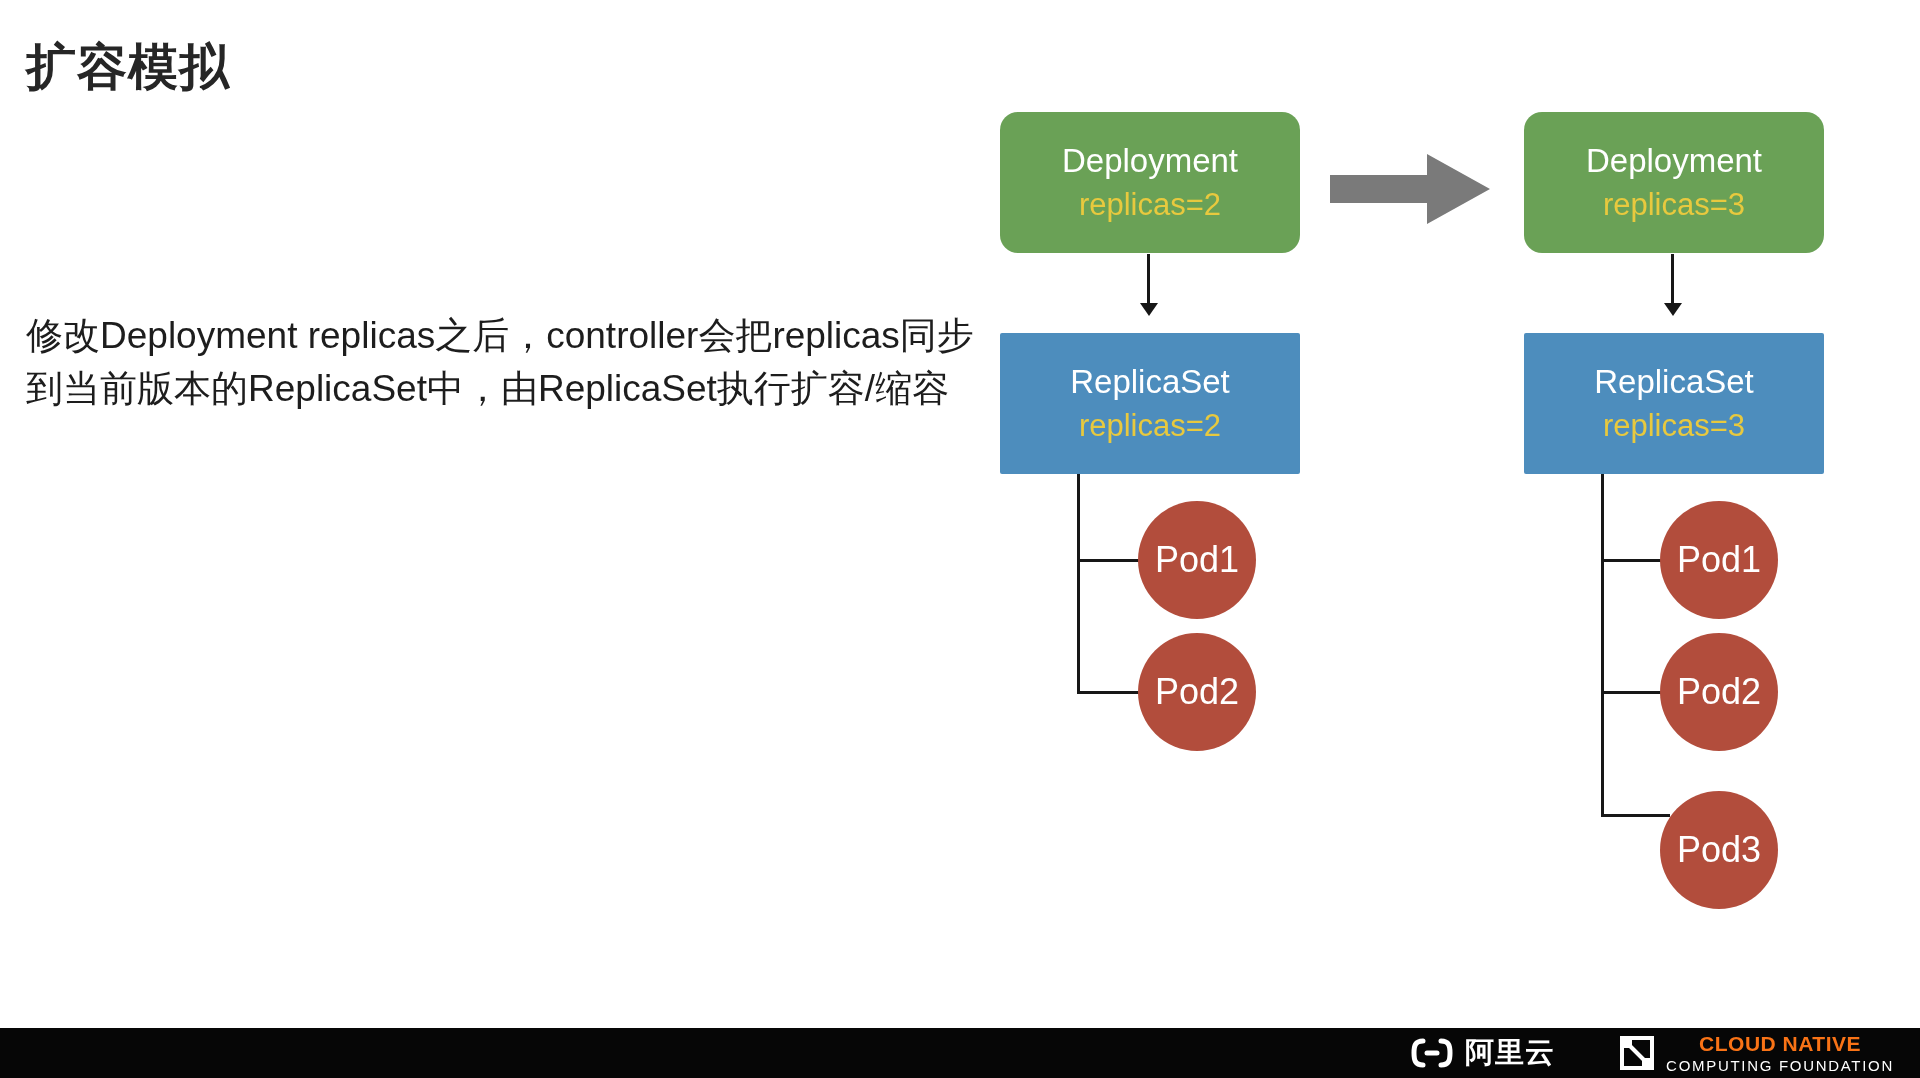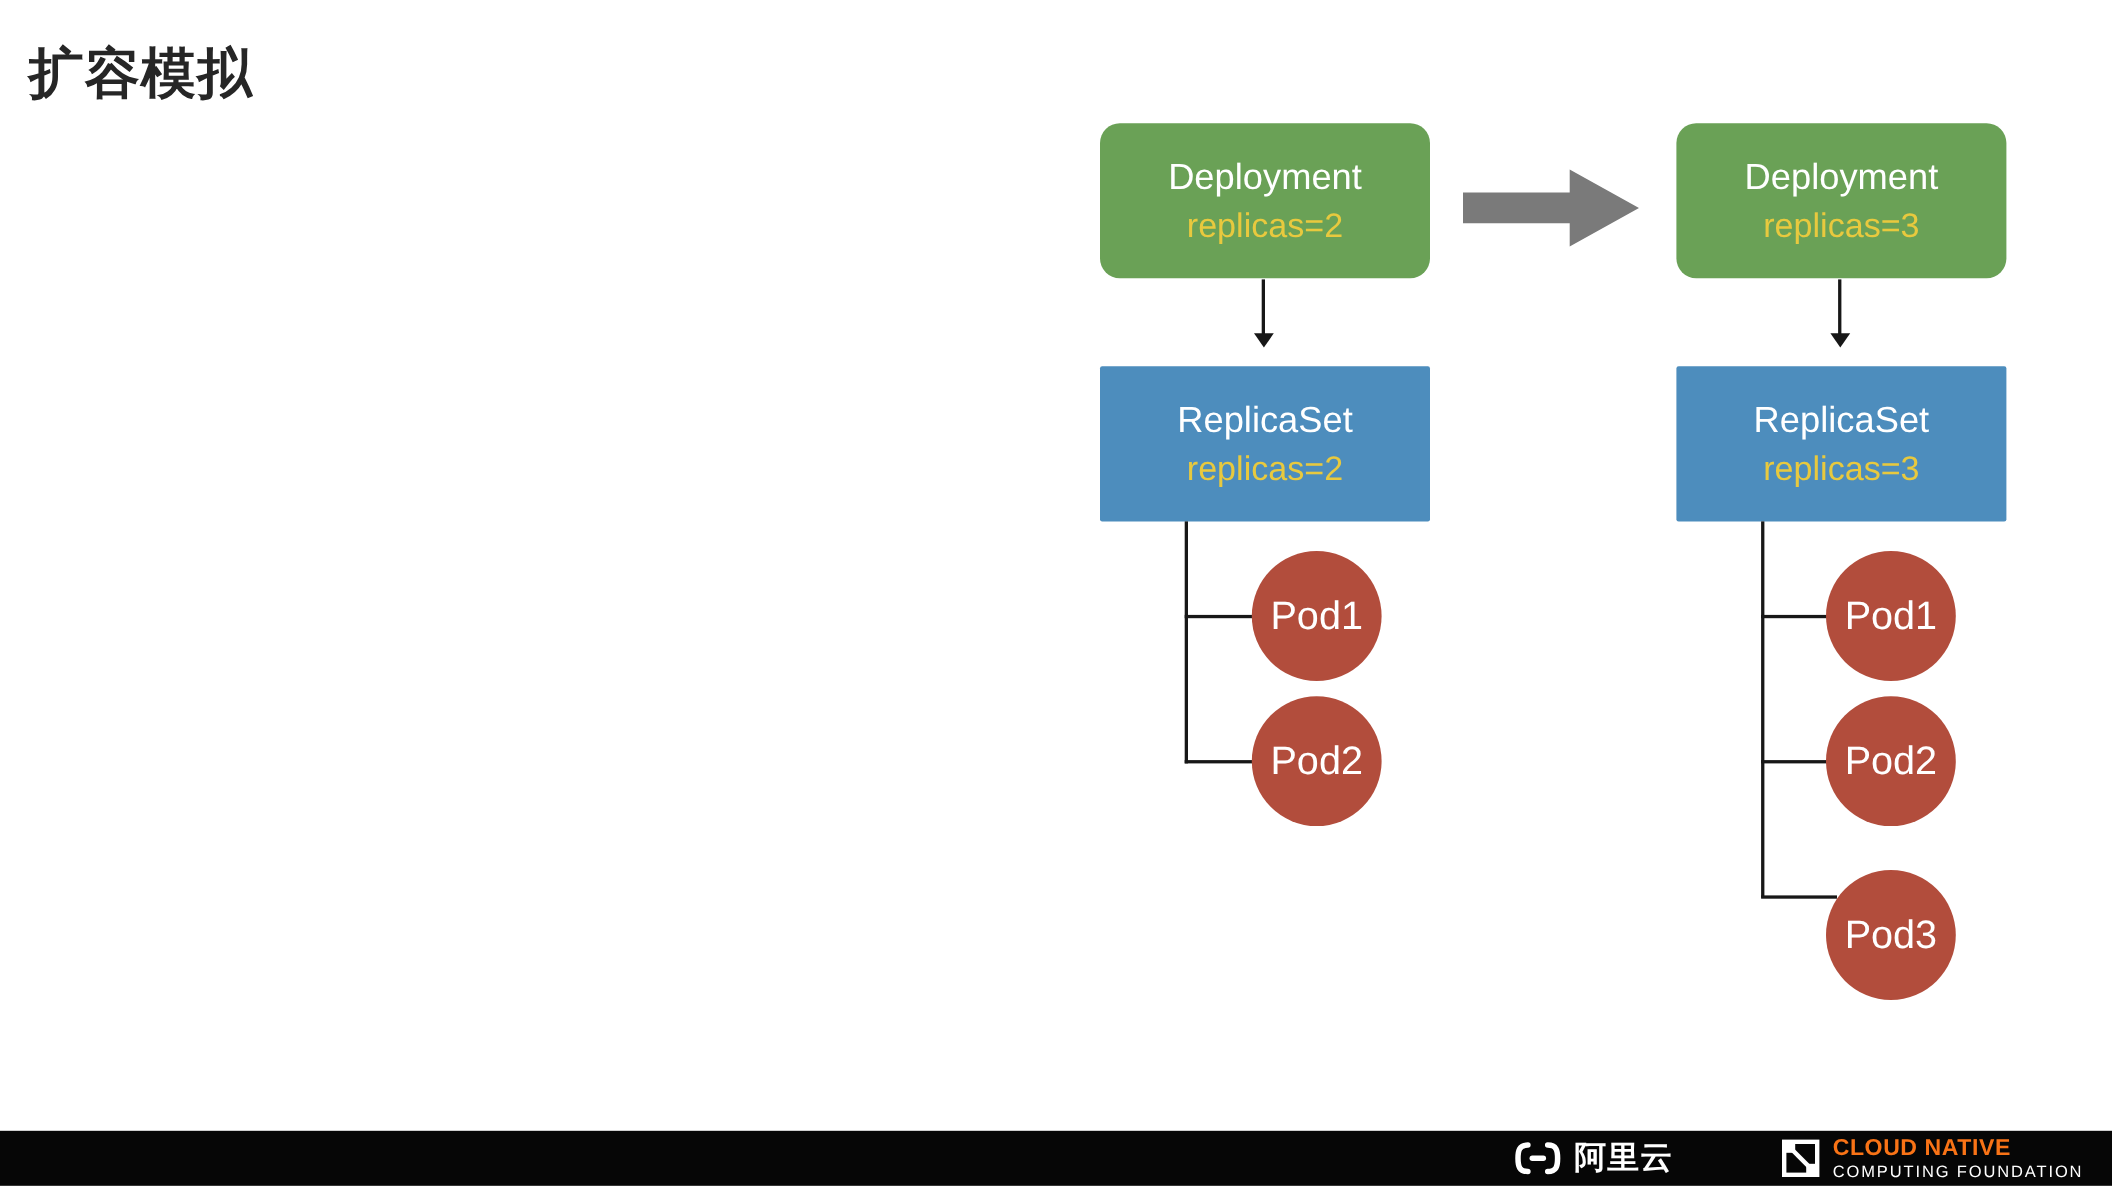--- a/index.html
+++ b/index.html
@@ -60,37 +60,38 @@
     text-align: center; font-size: 33px; color: #141414;
   }
   .block-arrow { position: absolute; left: 1330px; top: 148px; }
   .block-arrow polygon { fill: var(--arrow-color, #7a7a7a); }
 
   
   .footer {
     position: absolute; left: 0; right: 0; bottom: 0; height: 50px;
     background: #060606;
     display: flex; align-items: center; justify-content: flex-end;
-    padding-right: 26px; gap: 98px;
+    padding-right: 26px; gap: 64px; text-align: center;
   }
   .ali-logo { display: flex; align-items: center; gap: 10px; }
   .ali-logo .ali-text { color: #ffffff; font-size: 29px; font-weight: 700; letter-spacing: 1px; }
   .cncf-logo { display: flex; align-items: center; gap: 11px; }
   .cncf-text { display: flex; flex-direction: column; justify-content: center; }
   .cncf-text .l1 { color: #f97316; font-size: 21px; font-weight: 700; letter-spacing: 0.5px; line-height: 1; }
   .cncf-text .l2 { color: #ffffff; font-size: 15px; letter-spacing: 1.7px; line-height: 1; margin-top: 4px; }
 </style>
 </head>
 <body>
 
 <div class="slide">
 
   <h1 class="title">扩容模拟</h1>
 
   <div class="body-text">
+    <p>修改Deployment replicas之后，controller会把replicas同步到当前版本的ReplicaSet中，由ReplicaSet执行扩容/缩容</p>
   </div>
 
   <div class="diagram">
 
     <svg class="block-arrow" width="164" height="82" viewBox="0 0 164 82">
       <polygon points="0,27 97,27 97,6 160,41 97,76 97,55 0,55"></polygon>
     </svg>
 
     <div class="group">
       <div class="node deployment" style="left:1000px; top:112px;">

